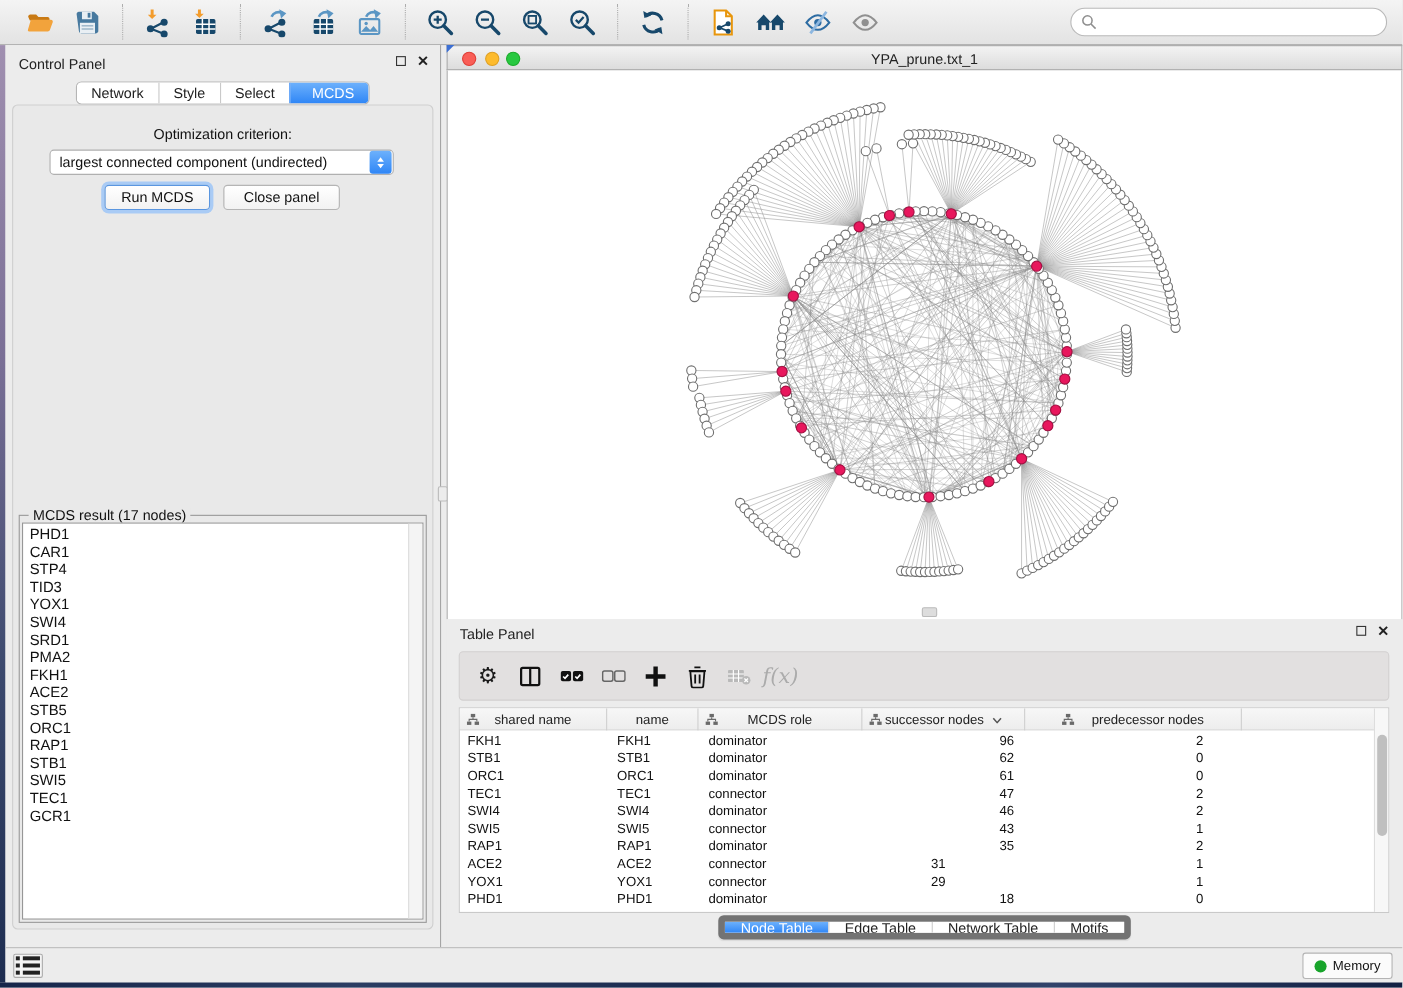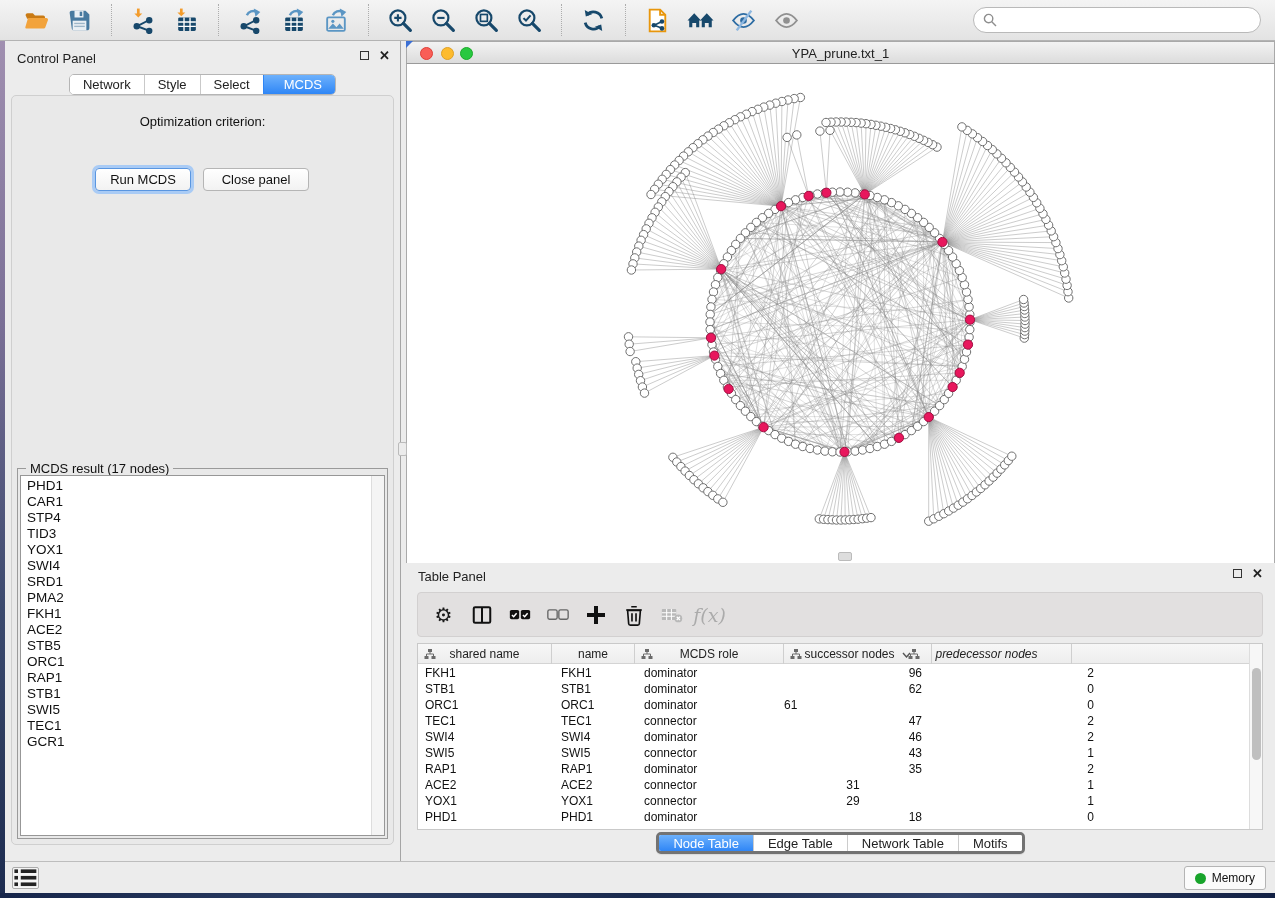--- a/index.html
+++ b/index.html
@@ -81,21 +81,21 @@
   .th { position:absolute; top:0; height:20px; border-right:1px solid #cfcfcf; display:flex; align-items:center; justify-content:center; font-size:12px; color:#222; }
   .th .tree-ic { position:absolute; left:6px; top:4px; }
   .th .sort-ic { margin-left:7px; }
   .tbl-body { position:absolute; left:0; top:21px; width:832px; bottom:0; overflow:hidden; }
   .tr { position:relative; height:16px; }
   .td { position:absolute; top:0; height:16px; font-size:12px; line-height:16px; color:#111; white-space:nowrap; }
   .tbl-scroll { position:absolute; right:0; top:0; width:13px; height:100%; background:#f7f7f7; border-left:1px solid #ddd; }
   .tbl-thumb { position:absolute; left:2px; top:24px; width:9px; height:92px; background:#bfbfbf; border-radius:5px; }
 
   .tp-tabs { position:absolute; left:0; top:269px; width:100%; display:flex; justify-content:center; }
-  .tp-seg-group { display:flex; border:3px solid #737373; border-radius:5px; overflow:hidden; background:#fff; height:22px; box-shadow:0 1px 1px rgba(0,0,0,0.08); }
+  .tp-seg-group { display:flex; border:6px solid #737373; border-radius:5px; overflow:hidden; background:#fff; height:22px; box-shadow:0 1px 1px rgba(0,0,0,0.08); }
   .tp-seg { padding:3px 14px; font-size:13px; color:#222; border-left:1px solid #cccccc; background:#fff; display:flex; align-items:center; }
   .tp-seg:first-child { border-left:none; }
   .tp-seg.sel { background:linear-gradient(#6db1fc,#2f86f6); color:#fff; }
 
   
   .statusbar { position:absolute; left:5px; top:861px; width:1270px; height:32px; background:#ececec; border-top:1px solid #bdbdbd; }
   .list-btn { position:absolute; left:7px; top:5px; width:27px; height:22px; background:#f4f4f4; border:1px solid #ababab; border-radius:2px; display:flex; align-items:center; justify-content:center; }
   .memory-btn { position:absolute; right:9px; top:4px; height:24px; background:#fbfbfb; border:1px solid #b4b4b4; border-radius:3px; display:flex; align-items:center; padding:0 10px; gap:6px; font-size:12px; color:#111; }
   .mem-dot { width:11px; height:11px; border-radius:50%; background:#18a42b; }
 </style>
@@ -321,20 +321,27 @@
   <div class="cp-tabs">
     <div class="seg-group" id="cp-tabs">
         <div class="seg">Network</div>
         <div class="seg">Style</div>
         <div class="seg">Select</div>
         <div class="seg sel">MCDS</div>
       </div>
   </div>
   <div class="cp-content">
     <div class="opt-label">Optimization criterion:</div>
+    <div class="dropdown">
+      <span class="dropdown-text">largest connected component (undirected)</span>
+      <span class="dropdown-step">
+          <span class="arr-up"></span>
+          <span class="arr-dn"></span>
+        </span>
+    </div>
     <div class="btn run-btn focused">Run MCDS</div>
     <div class="btn closepanel-btn">Close panel</div>
     <div class="mcds-fieldset">
       <span class="mcds-legend">MCDS result (17 nodes)</span>
       <div class="mcds-listbox">
         <div class="mcds-list" id="mcds-list">
             <div class="mcds-item">PHD1</div>
             <div class="mcds-item">CAR1</div>
             <div class="mcds-item">STP4</div>
             <div class="mcds-item">TID3</div>
@@ -1301,21 +1308,21 @@
               <rect x="0.5" y="8" width="4" height="3" fill="#6a6a6a"></rect>
               <rect x="7.5" y="8" width="4" height="3" fill="#6a6a6a"></rect>
               <path d="M6 4v2M2.5 8V6h7v2" stroke="#6a6a6a" fill="none"></path>
             </svg>
           </span>
           <span>successor nodes</span>
           <span><svg class="sort-ic" width="9" height="6" viewBox="0 0 9 6">
               <path d="M1 1l3.5 4L8 1" stroke="#555" stroke-width="1.4" fill="none"></path>
             </svg></span>
         </div>
-        <div class="th" style="left: 484px; width: 170px; font-style: italic;">
+        <div class="th" style="left: 541px; width: 170px;">
           <span>
             <svg class="tree-ic" width="12" height="12" viewBox="0 0 12 12">
               <rect x="4" y="1" width="4" height="3" fill="#6a6a6a"></rect>
               <rect x="0.5" y="8" width="4" height="3" fill="#6a6a6a"></rect>
               <rect x="7.5" y="8" width="4" height="3" fill="#6a6a6a"></rect>
               <path d="M6 4v2M2.5 8V6h7v2" stroke="#6a6a6a" fill="none"></path>
             </svg>
           </span>
           <span>predecessor nodes</span>
         </div>
@@ -1332,21 +1339,21 @@
           <div class="td" style="left: 0px; width: 134px; text-align: left; padding-left: 7px; padding-right: 0px;">STB1</div>
           <div class="td" style="left: 134px; width: 83px; text-align: left; padding-left: 9px; padding-right: 0px;">STB1</div>
           <div class="td" style="left: 217px; width: 149px; text-align: left; padding-left: 9px; padding-right: 0px;">dominator</div>
           <div class="td" style="left: 366px; width: 148px; text-align: right; padding-left: 0px; padding-right: 10px;">62</div>
           <div class="td" style="left: 514px; width: 170px; text-align: right; padding-left: 0px; padding-right: 8px;">0</div>
         </div>
         <div class="tr">
           <div class="td" style="left: 0px; width: 134px; text-align: left; padding-left: 7px; padding-right: 0px;">ORC1</div>
           <div class="td" style="left: 134px; width: 83px; text-align: left; padding-left: 9px; padding-right: 0px;">ORC1</div>
           <div class="td" style="left: 217px; width: 149px; text-align: left; padding-left: 9px; padding-right: 0px;">dominator</div>
-          <div class="td" style="left: 366px; width: 148px; text-align: left; padding-left: 0px; padding-right: 10px;">61</div>
+          <div class="td" style="left: 366px; width: 148px; text-align: right; padding-left: 0px; padding-right: 10px;">61</div>
           <div class="td" style="left: 514px; width: 170px; text-align: right; padding-left: 0px; padding-right: 8px;">0</div>
         </div>
         <div class="tr">
           <div class="td" style="left: 0px; width: 134px; text-align: left; padding-left: 7px; padding-right: 0px;">TEC1</div>
           <div class="td" style="left: 134px; width: 83px; text-align: left; padding-left: 9px; padding-right: 0px;">TEC1</div>
           <div class="td" style="left: 217px; width: 149px; text-align: left; padding-left: 9px; padding-right: 0px;">connector</div>
           <div class="td" style="left: 366px; width: 148px; text-align: right; padding-left: 0px; padding-right: 10px;">47</div>
           <div class="td" style="left: 514px; width: 170px; text-align: right; padding-left: 0px; padding-right: 8px;">2</div>
         </div>
         <div class="tr">

